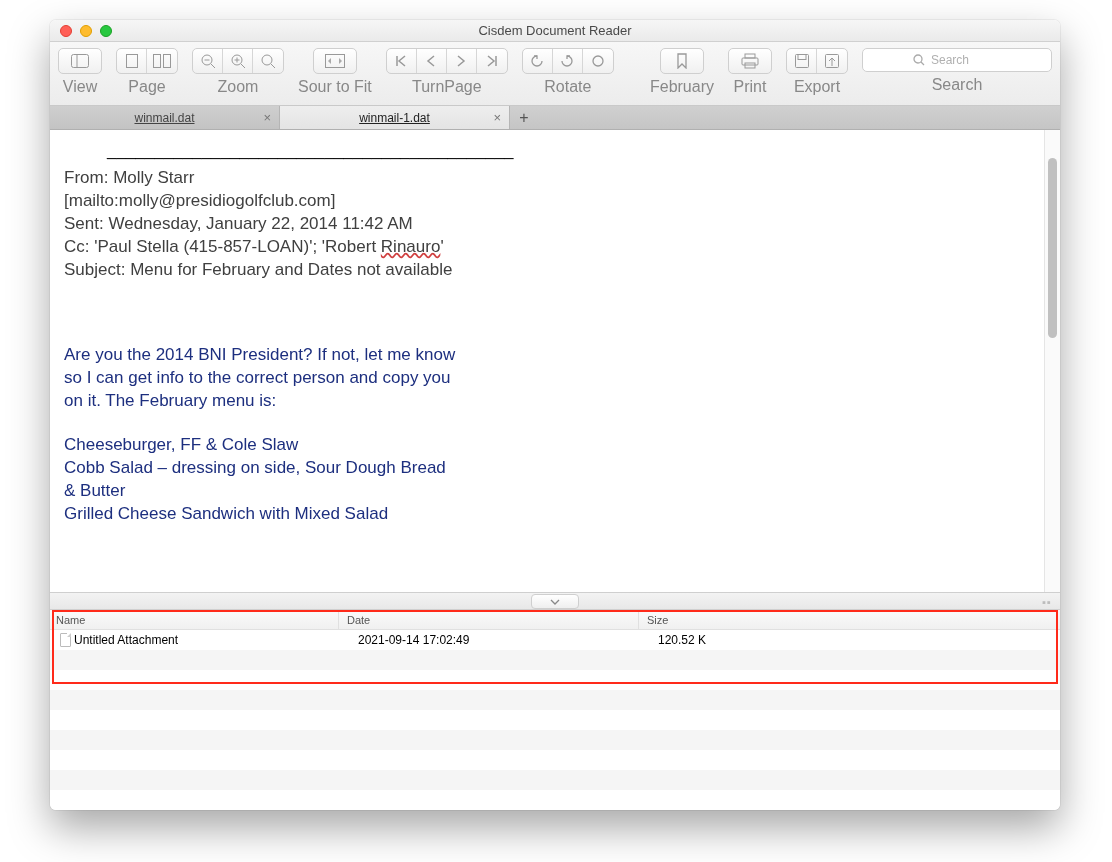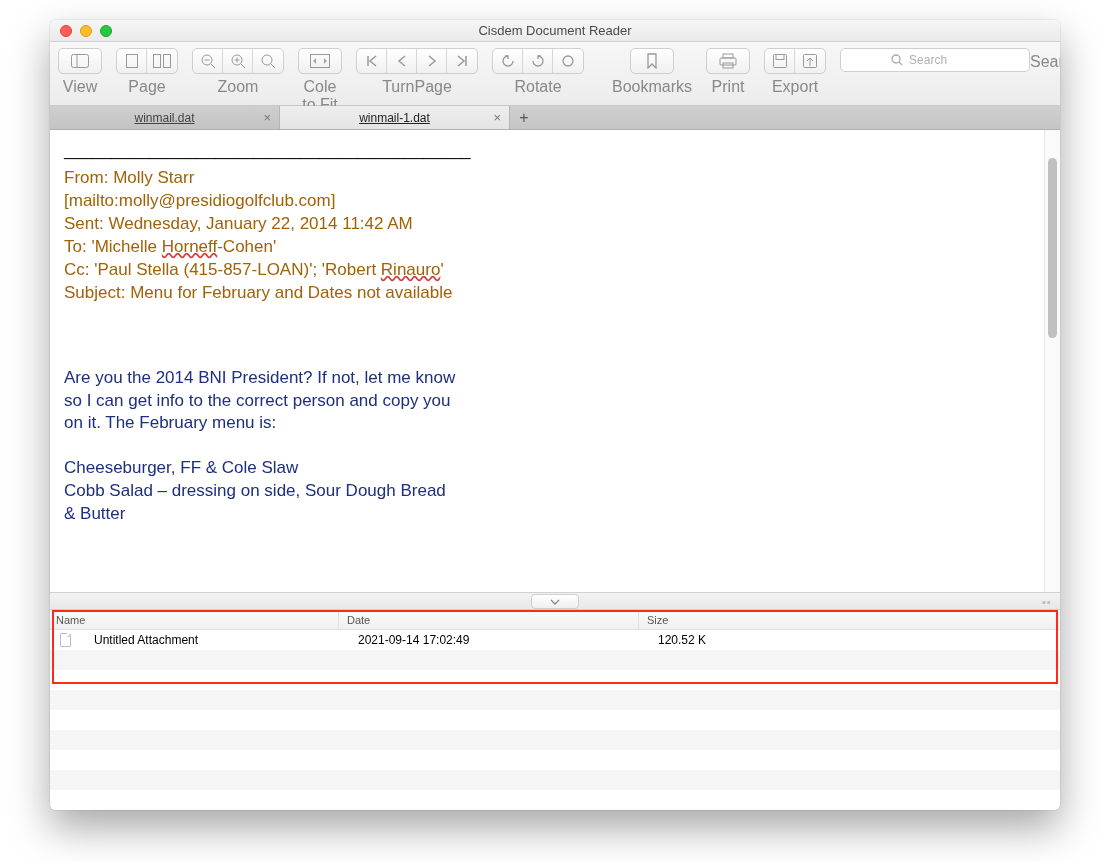--- a/index.html
+++ b/index.html
@@ -88,21 +88,21 @@
   .tbtn.single { width: 42px; }
   .tlabel {
     font-size: 16px;
     color: #888;
     margin-top: 4px;
     text-align: center;
   }
   .toolbar-spacer { flex: 1; }
   .search-wrap {
     display: flex;
-    flex-direction: row;
+    flex-direction: column;
     align-items: center;
   }
   .search-field {
     width: 190px;
     height: 24px;
     border: 1px solid #cfcfcf;
     border-radius: 5px;
     background: #fff;
     display: flex;
     align-items: center;
@@ -172,22 +172,23 @@
     padding: 10px 16px 0 14px;
     font-size: 17px;
     line-height: 1.35;
     color: #000;
   }
   .content .divider-line {
     color: #000;
     font-family: Arial, sans-serif;
     white-space: pre;
     letter-spacing: 0;
-  }
-  .hdr-line { color: #a16207; }
+    margin-left: 43px;
+  }
+  .hdr-line { color: #404040; }
   .body-line { color: #1d2f7f; }
   .underline-text { text-decoration: underline; text-decoration-color: #d04040; text-decoration-style: wavy; }
   .scrollbar {
     width: 16px;
     background: #fafafa;
     border-left: 1px solid #e5e5e5;
     position: relative;
   }
   .scroll-thumb {
     position: absolute;
@@ -257,21 +258,21 @@
   .col-size { flex: 1; padding-left: 8px; height: 100%; display: flex; align-items: center;}
   .att-rows {
     font-size: 12px;
   }
   .att-row {
     display: flex;
     height: 20px;
     align-items: center;
   }
   .att-row:nth-child(even){ background: #f5f5f5; }
-  .att-row .c1 { width: 300px; padding-left: 10px; display: flex; align-items: center; gap: 23px;}
+  .att-row .c1 { width: 300px; padding-left: 10px; display: flex; align-items: center; gap: 3px;}
   .att-row .c2 { width: 300px; padding-left: 8px;}
   .att-row .c3 { flex: 1; padding-left: 8px;}
   .file-icon {
     width: 11px; height: 14px;
     border: 1px solid #bbb;
     border-radius: 1px;
     position: relative;
     background: #fff;
   }
   .file-icon::after {
@@ -358,21 +359,21 @@
     <div class="tgroup">
       <div class="tseg">
         <div class="tbtn single">
           <svg width="20" height="14">
               <rect x="0.5" y="0.5" width="19" height="13" fill="none" stroke="#999"></rect>
               <polyline points="3,7 6,4 6,10" fill="#aaa"></polyline>
               <polyline points="17,7 14,4 14,10" fill="#aaa"></polyline>
             </svg>
         </div>
       </div>
-      <div class="tlabel">Cole to Fit</div>
+      <div class="tlabel">Sour to Fit</div>
     </div>
 
     <div class="tgroup">
       <div class="tseg">
         <div class="tbtn">
             <svg width="14" height="14">
               <line x1="3" y1="2" x2="3" y2="12" stroke="#999" stroke-width="1.5"></line>
               <polyline points="11,2 5,7 11,12" fill="none" stroke="#999" stroke-width="1.5"></polyline>
             </svg>
           </div>
@@ -423,21 +424,21 @@
     <div class="toolbar-spacer"></div>
 
     <div class="tgroup">
       <div class="tseg">
           <div class="tbtn single">
         <svg width="14" height="16">
               <path d="M3 1 H11 V15 L7 11 L3 15 Z" fill="none" stroke="#999" stroke-width="1.3"></path>
             </svg>
       </div>
         </div>
-      <div class="tlabel">Bookmarks</div>
+      <div class="tlabel">February</div>
     </div>
 
     <div class="tgroup">
       <div class="tseg">
           <div class="tbtn single">
         <svg width="18" height="16">
               <rect x="4" y="1" width="10" height="4" fill="none" stroke="#999"></rect>
               <rect x="1" y="5" width="16" height="7" rx="1" fill="none" stroke="#999"></rect>
               <rect x="4" y="10" width="10" height="5" fill="none" stroke="#999"></rect>
             </svg>
@@ -493,39 +494,37 @@
   <div class="content-wrap">
     <div class="content">
       <div class="divider-line">___________________________________________</div>
       <div style="height:4px"></div>
       <div class="hdr-line">
         <span>From:</span> <span>Molly Starr</span>
       </div>
       <div class="hdr-line">[mailto:molly@presidiogolfclub.com]</div>
       <div class="hdr-line">
         <span>Sent:</span> <span>Wednesday, January 22, 2014 11:42 AM</span>
-      </div>
-      <div class="hdr-line">
-        <span>To:</span> <span>'Michelle <span class="underline-text">Horneff</span>-Cohen'</span>
       </div>
       <div class="hdr-line">
         <span>Cc:</span> <span>'Paul Stella (415-857-LOAN)'; 'Robert <span class="underline-text">Rinauro</span>'</span>
       </div>
       <div class="hdr-line">
         <span>Subject:</span> <span>Menu for February and Dates not available</span>
       </div>
       <div style="height:40px"></div>
       <div style="height:22px"></div>
       <div class="body-line">Are you the 2014 BNI President?  If not, let me know</div>
       <div class="body-line">so I can get info to the correct person and copy you</div>
       <div class="body-line">on it.  The February menu is:</div>
       <div style="height:22px"></div>
       <div class="body-line">Cheeseburger, FF &amp; Cole Slaw</div>
       <div class="body-line">Cobb Salad – dressing on side, Sour Dough Bread</div>
       <div class="body-line">&amp; Butter</div>
+      <div class="body-line">Grilled Cheese Sandwich with Mixed Salad</div>
     </div>
     <div class="scrollbar">
       <div class="scroll-thumb"></div>
     </div>
   </div>
 
   <div class="splitter">
     <div class="splitter-handle">
       <svg width="10" height="6">
           <polyline points="1,1 5,5 9,1" fill="none" stroke="#888" stroke-width="1.3"></polyline>

